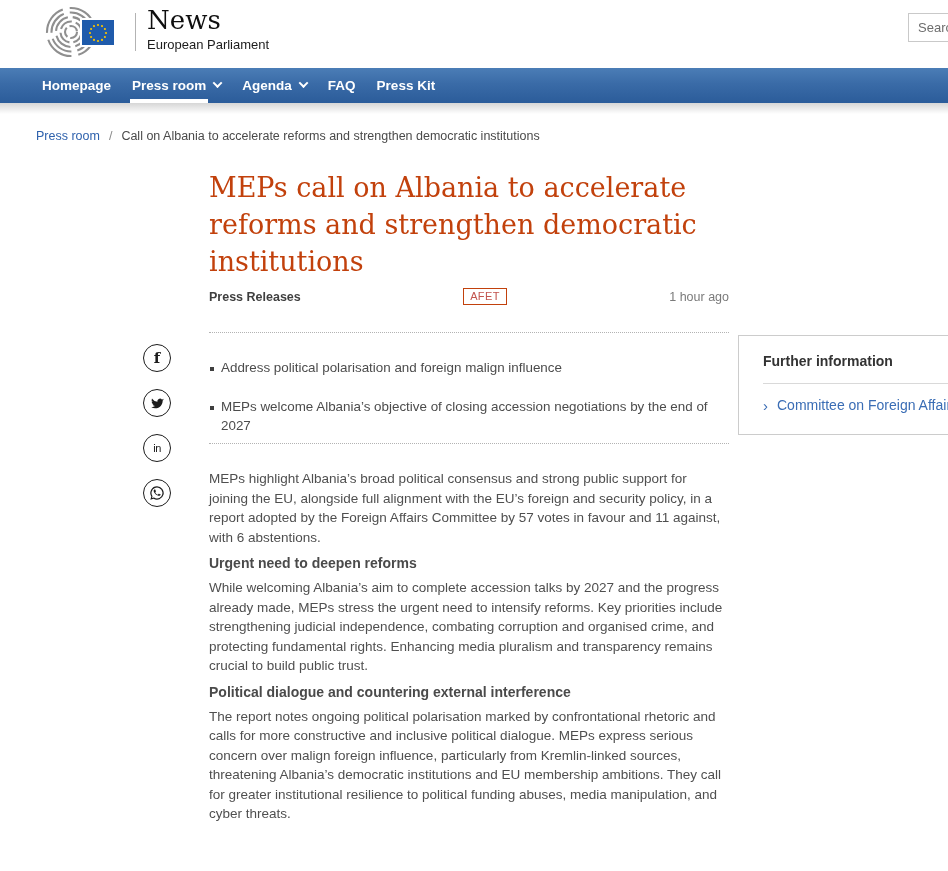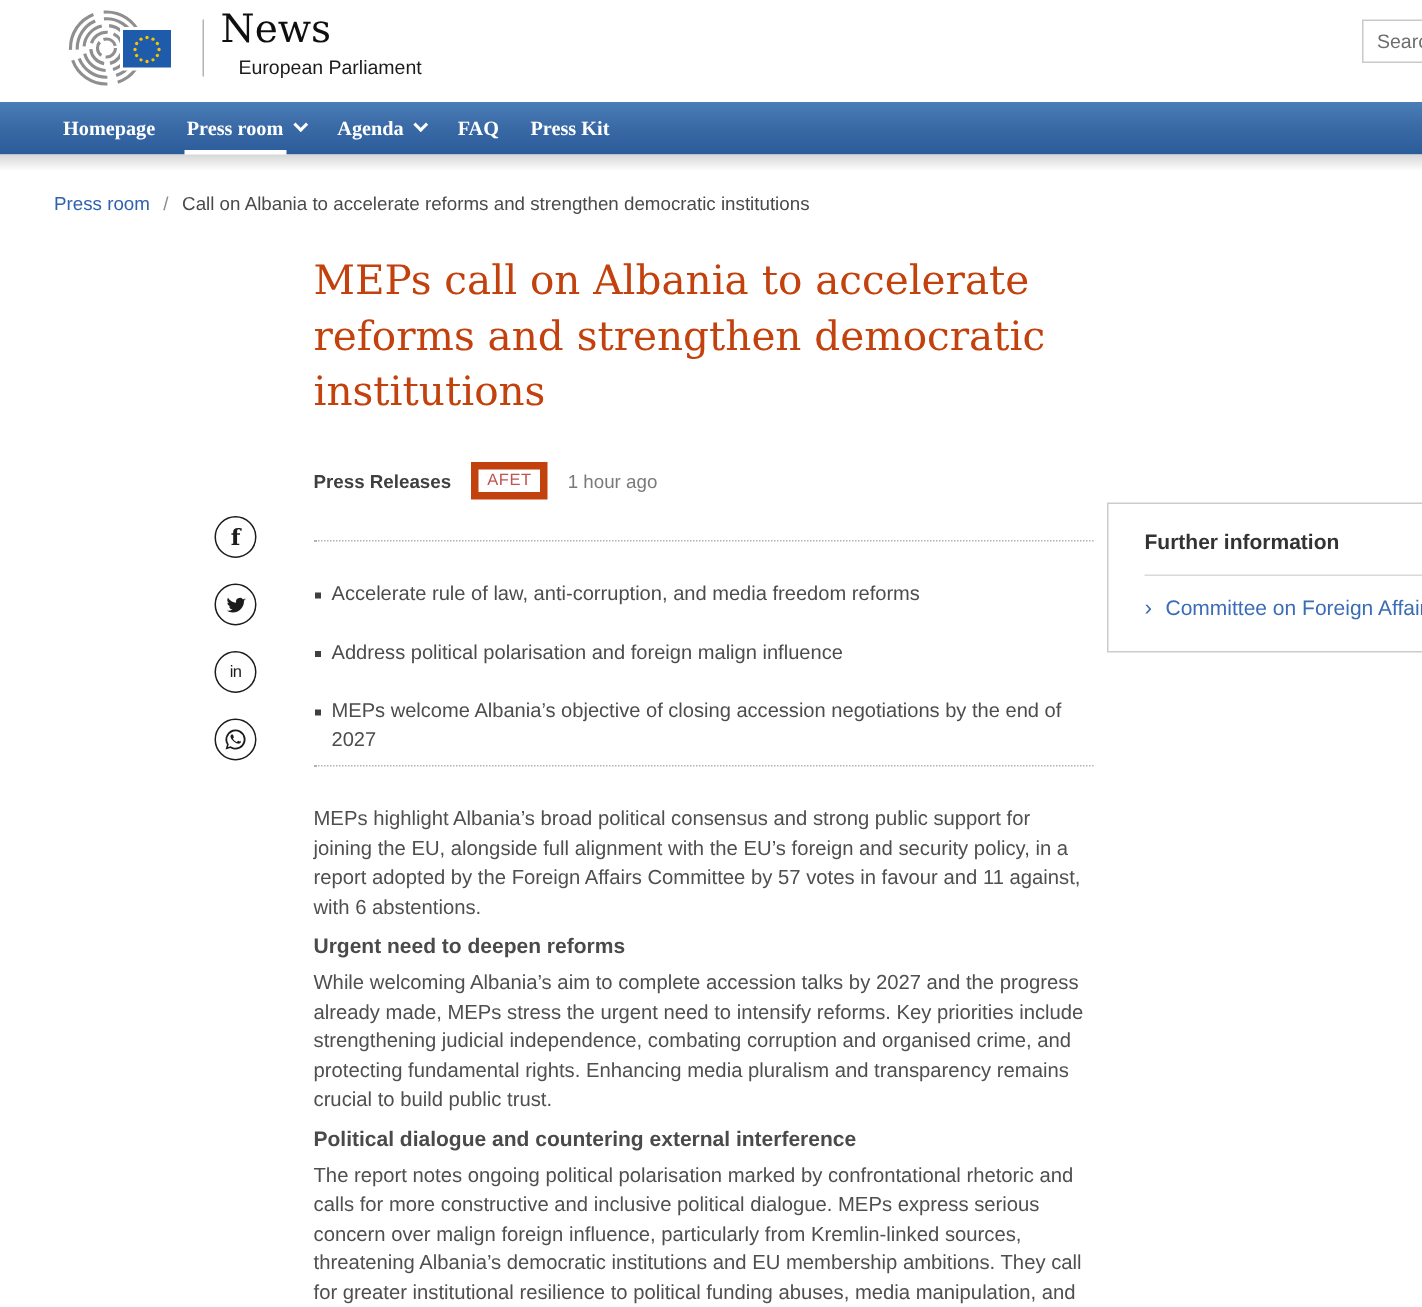--- a/index.html
+++ b/index.html
@@ -5,30 +5,30 @@
   * { margin:0; padding:0; box-sizing:border-box; }
   body { background:#fff; font-family:"Liberation Sans", sans-serif; }
   .page { position:relative; width:948px; height:871px; overflow:hidden; background:#fff; }
 
   
   .top-header { position:absolute; left:0; top:0; width:100%; height:68px; background:#fff; }
   .ep-logo { position:absolute; left:37px; top:6px; width:84px; height:53px; cursor:pointer; }
   .brand-divider { position:absolute; left:135px; top:13px; width:1px; height:38px; background:#b3b3b3; }
   .brand { position:absolute; left:147px; top:5px; cursor:pointer; }
   .brand-title { font-family:"DejaVu Serif", serif; font-size:26px; line-height:30px; color:#0f0f0f; }
-  .brand-subtitle { font-size:13px; color:#1c1c1c; margin-top:2px;margin-left:12px; }
+  .brand-subtitle { font-size:13px; color:#1c1c1c; margin-top:2px; }
   .search-input { position:absolute; left:908px; top:13px; width:120px; height:29px;
     border:1px solid #c9c9c9; background:#fff; padding:0 9px; font-size:13px;
     color:#555; font-family:"Liberation Sans", sans-serif; outline:none; }
   .search-input::placeholder { color:#6d6d6d; opacity:1; }
 
   
   .navbar { position:absolute; left:0; top:68px; width:100%; height:35px;
     background:linear-gradient(180deg,#4b7db6 0%, #3a6ba7 45%, #2b5c9a 100%); }
-  .nav-inner { display:flex; align-items:center; height:100%; padding-left:42px; gap:21px;font-family:Liberation Serif, serif; }
+  .nav-inner { display:flex; align-items:center; height:100%; padding-left:42px; gap:21px; }
   .nav-item { position:relative; display:flex; align-items:center; gap:8px; color:#fff;
     font-size:13.5px; font-weight:700; cursor:pointer; white-space:nowrap; }
   .nav-label { position:relative; }
   .nav-item.active .nav-label::after { content:""; position:absolute; left:-2px; right:-2px;
     top:calc(100% + 6px); height:5px; background:#fff; }
   .caret { width:7px; height:7px; border-right:2px solid #fff; border-bottom:2px solid #fff;
     transform:rotate(45deg) translate(-1px,-1px); margin-top:-3px; }
   .nav-shadow { position:absolute; left:0; top:103px; width:100%; height:11px;
     background:linear-gradient(180deg,#d6d6d6 0%, #ffffff 100%); }
 
@@ -44,23 +44,23 @@
   .share-btn { width:28px; height:28px; border:1.5px solid #1c1c1c; border-radius:50%;
     background:#fff; display:flex; align-items:center; justify-content:center; cursor:pointer; }
   .fb-glyph { font-family:"DejaVu Serif", serif; font-weight:700; font-size:15px; color:#1c1c1c; margin-top:-1px; }
   .in-glyph { font-size:11px; font-weight:400; color:#1c1c1c; letter-spacing:-0.5px; }
   .share-svg { fill:#1c1c1c; }
 
   
   .article { position:absolute; left:209px; top:169px; width:520px; }
   .article-title { font-family:"DejaVu Serif", serif; font-weight:400; font-size:27px;
     line-height:37px; color:#c2410c; }
-  .meta-row { margin-top:28px; display:flex; align-items:center; gap:13px; }
+  .meta-row { margin-top:8px; display:flex; align-items:center; gap:13px;justify-content:space-between; }
   .meta-category { font-size:12.5px; font-weight:700; color:#3f3f3f; }
-  .meta-badge { font-size:11px; color:#c2544e; border:5px solid #c2410c; padding:1px 6px 2px;
+  .meta-badge { font-size:11px; color:#c2544e; border:1px solid #c2410c; padding:1px 6px 2px;
     letter-spacing:0.4px; cursor:pointer; }
   .meta-time { font-size:12.5px; color:#7a7a7a; }
   .dotted-rule { border:0; border-top:1px dotted #b3b3b3; margin-top:27px; }
   .dotted-rule.second { margin-top:0; }
   .highlights { list-style:none; margin-top:25px; }
   .highlights li { position:relative; padding-left:12px; margin-bottom:20px;
     font-size:13.4px; line-height:19px; color:#4c4c4c; }
   .highlights li:last-child { margin-bottom:8px; }
   .highlights li::before { content:""; position:absolute; left:1px; top:9px; width:4px; height:4px;
     background:#3f3f3f; }
@@ -169,21 +169,20 @@
 
     <div class="meta-row">
       <span class="meta-category">Press Releases</span>
       <span class="meta-badge">AFET</span>
       <span class="meta-time">1 hour ago</span>
     </div>
 
     <hr class="dotted-rule">
 
     <ul class="highlights">
-      <li>Accelerate rule of law, anti-corruption, and media freedom reforms</li>
       <li>Address political polarisation and foreign malign influence</li>
       <li>MEPs welcome Albania’s objective of closing accession negotiations by the end of 2027</li>
     </ul>
 
     <hr class="dotted-rule second">
 
 
     <p class="body-p p-intro">MEPs highlight Albania’s broad political consensus and strong public support for joining the EU, alongside full alignment with the EU’s foreign and security policy, in a report adopted by the Foreign Affairs Committee by 57 votes in favour and 11 against, with 6 abstentions.</p>
 
     <h3 class="section-h">Urgent need to deepen reforms</h3>

